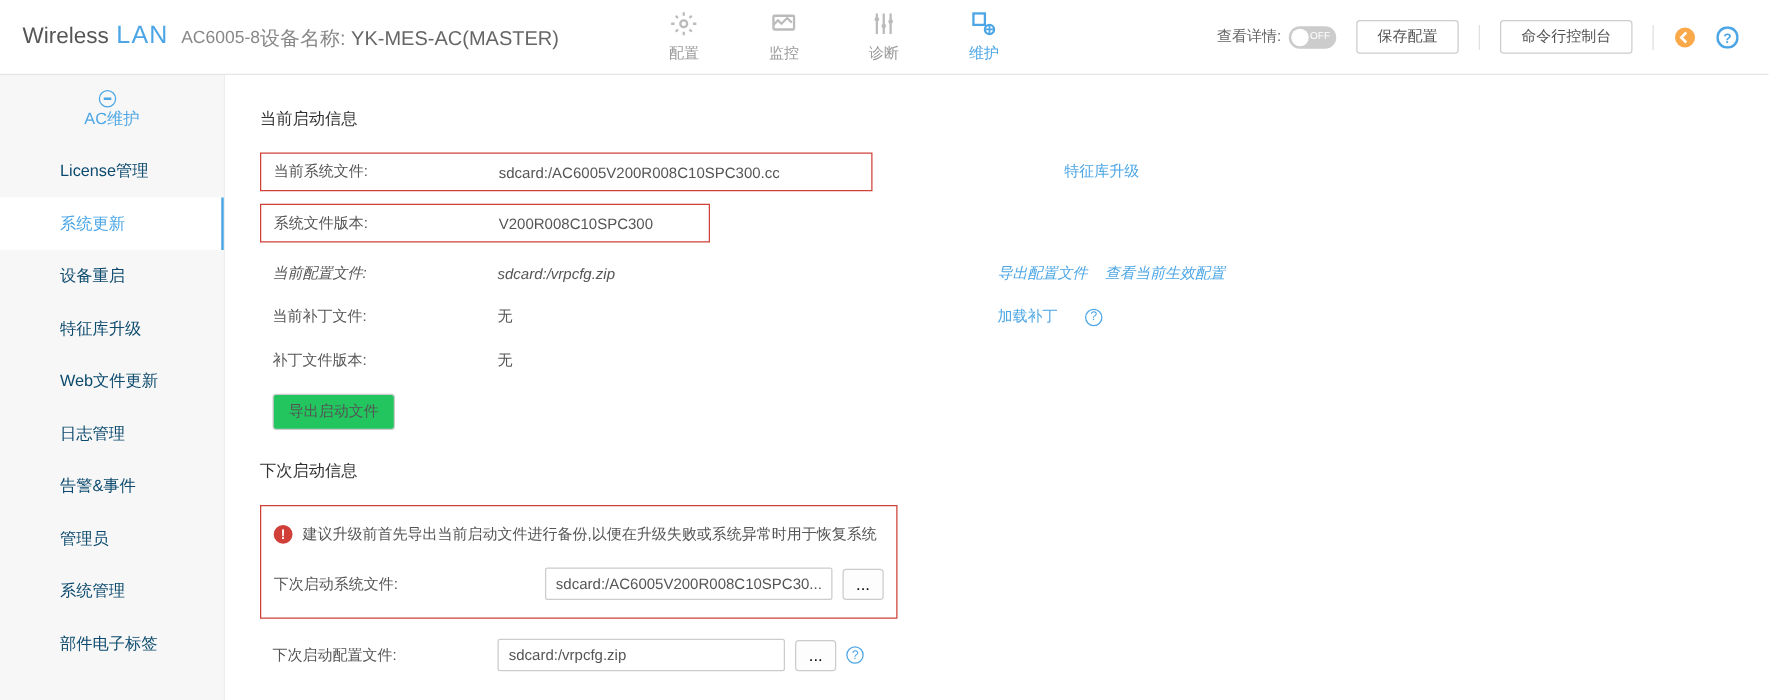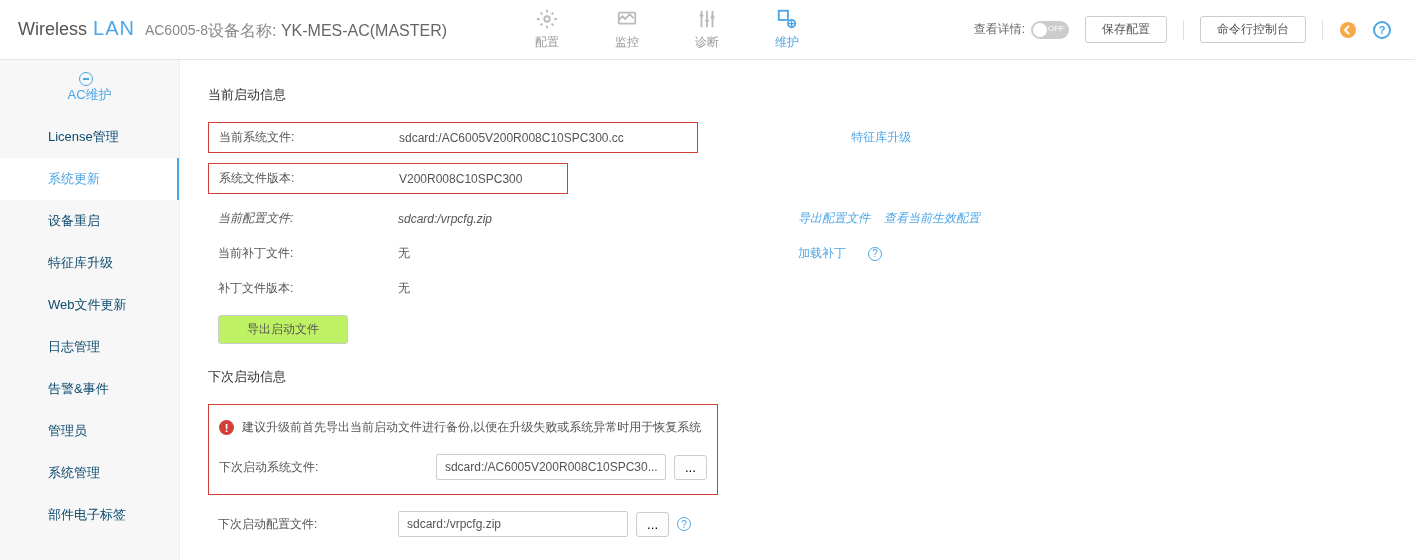--- a/index.html
+++ b/index.html
@@ -43,21 +43,21 @@
 
 .content { flex: 1; padding: 20px 28px 0 28px; }
 .sec-title { font-size: 13px; color: #333; margin: 6px 0 18px 0; }
 .row { display: flex; align-items: center; margin-bottom: 18px; }
 .lbl { width: 190px; color: #555; font-size: 12px; }
 .val { width: 400px; color: #555; font-size: 12px; }
 .links { display: flex; gap: 14px; align-items: center; font-size: 12px; }
 .links a { color: #4ca6e6; text-decoration: none; cursor: pointer; }
 .hl-red { border: 1px solid #d04038; padding: 6px 0; margin-bottom: 6px; }
 .hl-red .row { margin-bottom: 0; }
-.export-btn { border: 1px solid #ccc; background: #bef264; padding: 5px 28px; border-radius: 3px; color: #555; cursor: pointer; font-size:12px;}
+.export-btn { border: 1px solid #ccc; background: #22c55e; padding: 5px 12px; border-radius: 3px; color: #555; cursor: pointer; font-size:12px;}
 
 .alert-box { border: 1px solid #d04038; padding: 14px 10px 14px 10px; margin-top:6px;}
 .alert-line { display: flex; align-items: center; margin-bottom: 18px; color: #555; font-size:12px;}
 .alert-ico { width:15px; height:15px; background:#d04038; border-radius:50%; margin-right:8px; display:flex; align-items:center; justify-content:center; color:#fff; font-weight:bold; font-size:11px;}
 .inpwrap { display:flex; align-items:center; }
 .inp { width: 230px; border:1px solid #ccc; padding:5px 8px; font-size:12px; color:#555; border-radius:2px;}
 .browse { border:1px solid #ccc; padding:4px 10px; margin-left:8px; border-radius:3px; cursor:pointer; background:#fdfdfd;}
 .qmark { width:14px; height:14px; border:1px solid #4ca6e6; color:#4ca6e6; border-radius:50%; font-size:10px; display:flex; align-items:center; justify-content:center; margin-left:8px; cursor:pointer;}
 .row2 { display:flex; align-items:center; margin-top:16px; margin-bottom:0;}
 .row2 .lbl { width:190px; }

